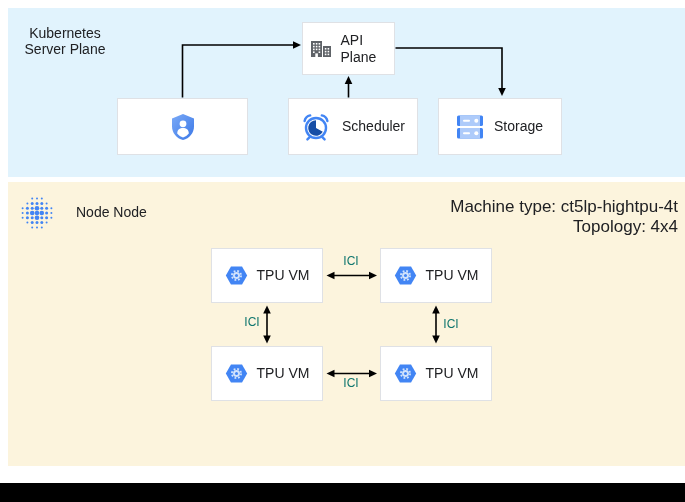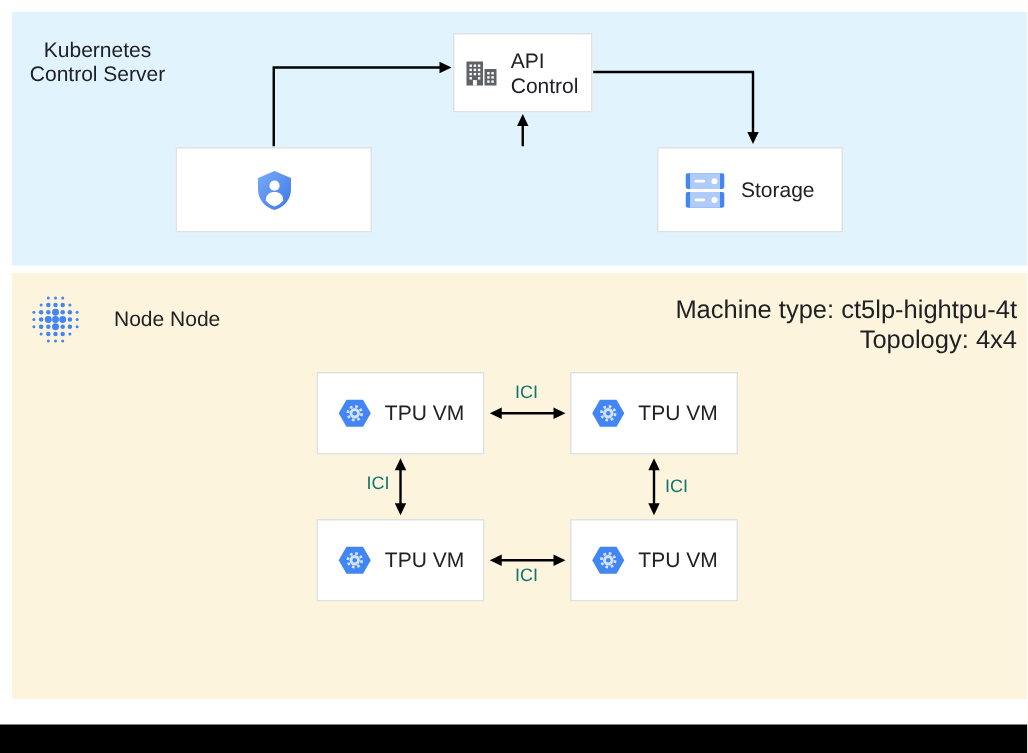--- a/index.html
+++ b/index.html
@@ -64,21 +64,21 @@
       <polygon points="267,343.5 263.2,335.5 270.8,335.5" fill="#000"></polygon>
     </g>
 
     <g>
       <path d="M436 312.5 V337" stroke="#000" stroke-width="1.6" fill="none"></path>
       <polygon points="436,305.5 432.2,313.5 439.8,313.5" fill="#000"></polygon>
       <polygon points="436,343.5 432.2,335.5 439.8,335.5" fill="#000"></polygon>
     </g>
   </svg>
 
-  <div class="panel-title cp-title">Kubernetes Control Server</div>
+  <div class="panel-title cp-title">Kubernetes Server Plane</div>
 
   <div class="node" style="left:302px;top:22px;width:93px;height:53px;gap:8px;">
     <span class="ic">
       <svg width="24" height="24" viewBox="0 0 24 24">
         <rect x="2" y="4" width="11" height="16" fill="#5f6368"></rect>
         <g fill="#ffffff">
           <rect x="4" y="6" width="1.6" height="1.6"></rect>
             <rect x="6.8" y="6" width="1.6" height="1.6"></rect>
             <rect x="9.6" y="6" width="1.6" height="1.6"></rect>
           <rect x="4" y="8.8" width="1.6" height="1.6"></rect>
@@ -95,39 +95,51 @@
         <g fill="#ffffff">
           <rect x="15.8" y="11" width="1.6" height="1.6"></rect>
             <rect x="18.6" y="11" width="1.6" height="1.6"></rect>
           <rect x="15.8" y="13.8" width="1.6" height="1.6"></rect>
             <rect x="18.6" y="13.8" width="1.6" height="1.6"></rect>
           <rect x="15.8" y="16.6" width="1.6" height="1.6"></rect>
             <rect x="18.6" y="16.6" width="1.6" height="1.6"></rect>
         </g>
       </svg>
     </span>
-    <span class="lbl" style="width:48px;">API Control</span>
+    <span class="lbl" style="width:48px;">API Plane</span>
   </div>
 
   <div class="node" style="left:117px;top:98px;width:131px;height:57px;">
     <span class="ic">
       <svg width="26" height="28" viewBox="0 0 26 28">
         <defs>
           <linearGradient id="shg" x1="0" y1="0" x2="1" y2="1">
             <stop offset="0" stop-color="#7baaf7"></stop>
               <stop offset="1" stop-color="#3b78e7"></stop>
           </linearGradient>
         </defs>
         <path d="M13 1 L24 5.6 V13.2 C24 19.9 19.4 25.4 13 27 C6.6 25.4 2 19.9 2 13.2 V5.6 Z" fill="url(#shg)"></path>
         <circle cx="13" cy="10.8" r="3.4" fill="#fff"></circle>
         <path d="M7.2 20.6 C7.2 16.7 9.8 15 13 15 C16.2 15 18.8 16.7 18.8 20.6 C17.3 22.5 15.3 23.9 13 24.6 C10.7 23.9 8.7 22.5 7.2 20.6 Z" fill="#fff"></path>
       </svg>
     </span>
   </div>
 
+  <div class="node" style="left:288px;top:98px;width:130px;height:57px;">
+    <span class="ic">
+      <svg width="30" height="30" viewBox="0 0 30 30">
+        <path d="M9.2 3.4 A7.2 7.2 0 0 0 3.6 9" stroke="#4285f4" stroke-width="2.4" fill="none" stroke-linecap="round"></path>
+        <path d="M20.8 3.4 A7.2 7.2 0 0 1 26.4 9" stroke="#4285f4" stroke-width="2.4" fill="none" stroke-linecap="round"></path>
+        <circle cx="15" cy="16" r="10" fill="#fff" stroke="#4285f4" stroke-width="2.4"></circle>
+        <path d="M15 16 L15 8.2 A7.8 7.8 0 1 0 21.8 19.8 Z" fill="#174ea6"></path>
+        <path d="M6.4 27.4 L9.2 24.6 M23.6 27.4 L20.8 24.6" stroke="#4285f4" stroke-width="2.4" stroke-linecap="round" fill="none"></path>
+      </svg>
+    </span>
+    <span class="lbl">Scheduler</span>
+  </div>
 
   <div class="node" style="left:438px;top:98px;width:124px;height:57px;">
     <span class="ic">
       <svg width="26" height="26" viewBox="0 0 26 26">
         <rect x="0" y="1.5" width="26" height="10.5" rx="1.6" fill="#4285f4"></rect>
         <rect x="3" y="1.5" width="20" height="10.5" fill="#aecbfa"></rect>
         <rect x="6" y="5.8" width="7" height="1.9" rx="0.95" fill="#fff"></rect>
         <circle cx="19.3" cy="6.8" r="2" fill="#fff"></circle>
         <rect x="0" y="14" width="26" height="10.5" rx="1.6" fill="#4285f4"></rect>
         <rect x="3" y="14" width="20" height="10.5" fill="#aecbfa"></rect>

